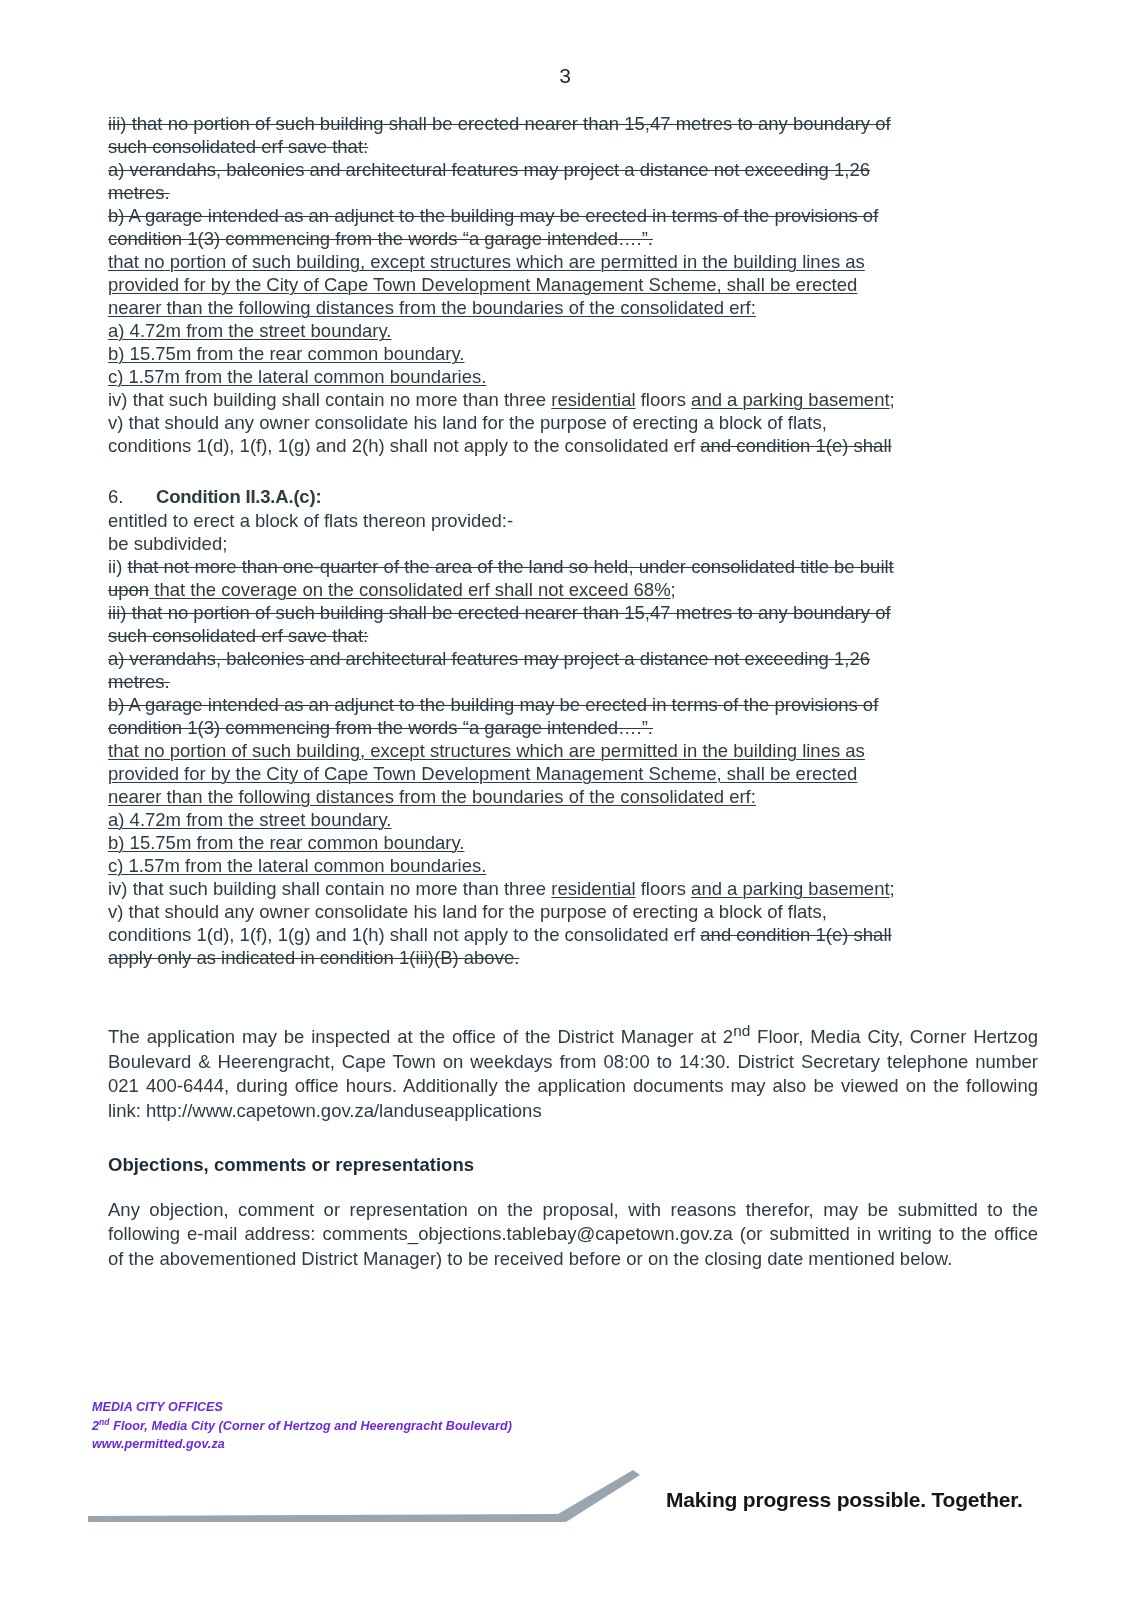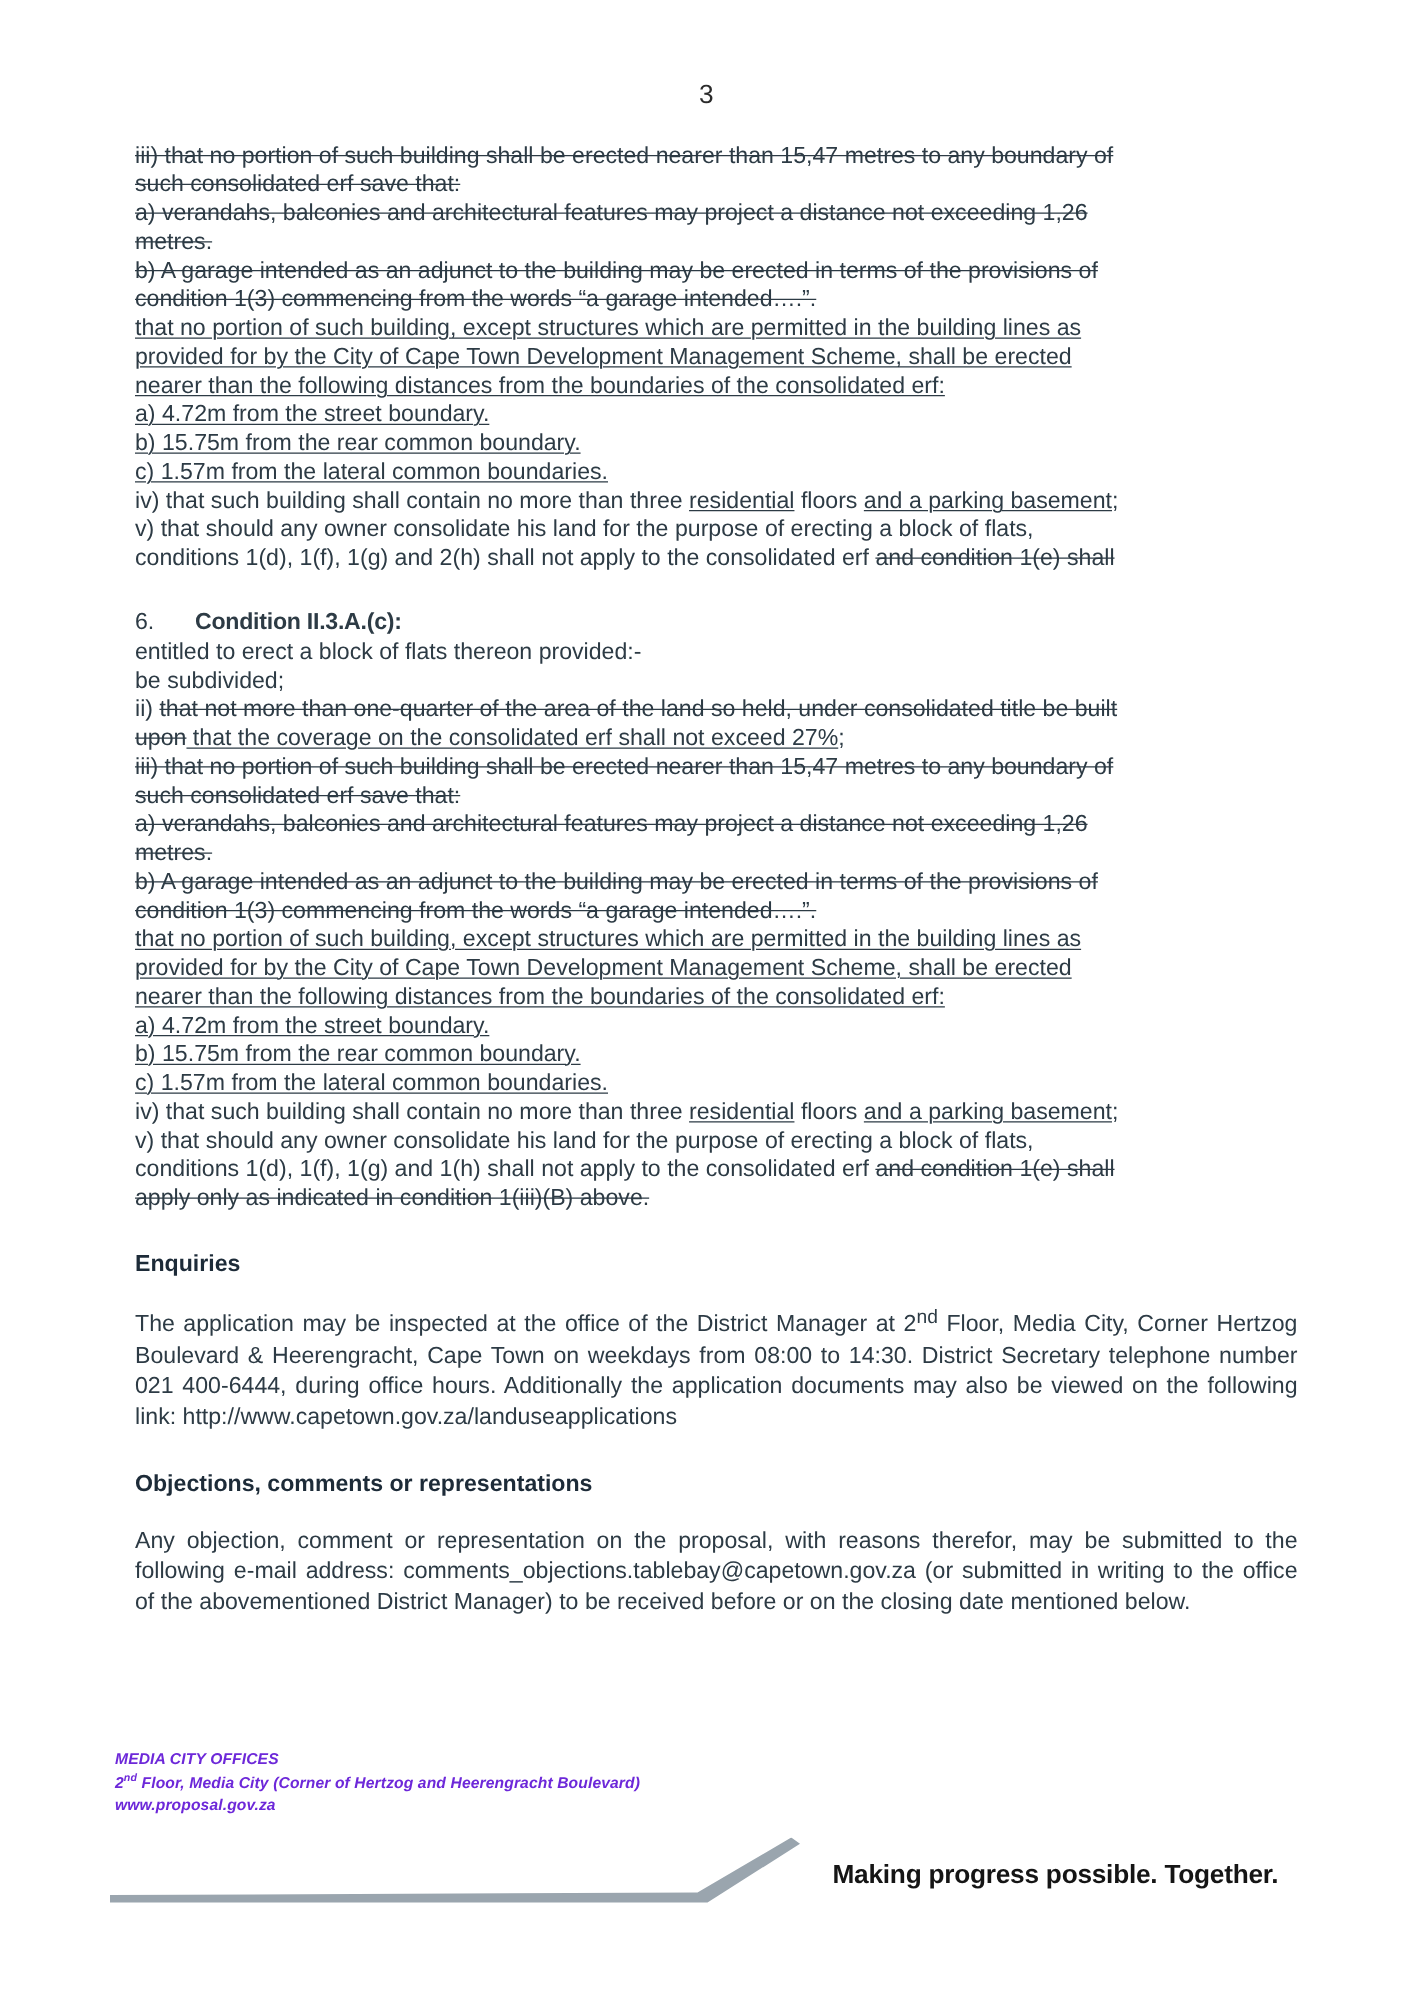--- a/index.html
+++ b/index.html
@@ -168,21 +168,21 @@
     <div class="clause">
       <div class="clause-num">6.</div>
       <div class="clause-head">Condition II.3.A.(c):</div>
     </div>
 
     <p class="ln lvl-num">entitled to erect a block of flats thereon provided:-</p>
 
     <p class="ln lvl-num">be subdivided;</p>
 
     <p class="ln lvl-num"><span>ii) </span><span class="strike">that not more than one-quarter of the area of the land so held, under consolidated title be built</span></p>
-    <p class="ln lvl-num"><span class="strike">upon</span><span class="ins"> that the coverage on the consolidated erf shall not exceed 27%</span><span>;</span></p>
+    <p class="ln lvl-num"><span class="strike">upon</span><span class="ins"> that the coverage on the consolidated erf shall not exceed 68%</span><span>;</span></p>
 
     <div>
       <p class="ln lvl-num strike">iii) that no portion of such building shall be erected nearer than 15,47 metres to any boundary of</p>
       <p class="ln lvl-num strike">such consolidated erf save that:</p>
       <p class="ln lvl-num strike">a) verandahs, balconies and architectural features may project a distance not exceeding 1,26</p>
       <p class="ln lvl-num strike">metres.</p>
       <p class="ln lvl-num strike">b) A garage intended as an adjunct to the building may be erected in terms of the provisions of</p>
       <p class="ln lvl-num strike">condition 1(3) commencing from the words “a garage intended….”.</p>
     </div>
 
@@ -195,35 +195,34 @@
       <p class="ln lvl-sub ins">c) 1.57m from the lateral common boundaries.</p>
     </div>
 
     <p class="ln lvl-num"><span>iv) that such building shall contain no more than three </span><span class="ins">residential</span><span> floors </span><span class="ins">and a parking basement</span><span>;</span></p>
 
     <p class="ln lvl-num">v) that should any owner consolidate his land for the purpose of erecting a block of flats,</p>
     <p class="ln lvl-num"><span>conditions 1(d), 1(f), 1(g) and 1(h) shall not apply to the consolidated erf </span><span class="strike">and condition 1(e) shall</span></p>
     <p class="ln lvl-num strike">apply only as indicated in condition 1(iii)(B) above.</p>
 
     <div class="gap-lg"></div>
-    <p class="sec-head">Enquiries</p>
     <div class="gap-md"></div>
     <p class="para"><span>The application may be inspected at the office of the District Manager at 2</span><sup>nd</sup><span> Floor, Media City, Corner Hertzog Boulevard &amp; Heerengracht, Cape Town on weekdays from 08:00 to 14:30. District Secretary telephone number 021 400-6444, during office hours. Additionally the application documents may also be viewed on the following link: http://www.capetown.gov.za/landuseapplications</span></p>
 
     <div class="gap-lg"></div>
     <p class="sec-head">Objections, comments or representations</p>
     <div class="gap-md"></div>
     <p class="para">Any objection, comment or representation on the proposal, with reasons therefor, may be submitted to the following e-mail address: comments_objections.tablebay@capetown.gov.za (or submitted in writing to the office of the abovementioned District Manager) to be received before or on the closing date mentioned below.</p>
 
   </div>
 
   <div class="footer">
     <p class="footer-line">MEDIA CITY OFFICES</p>
     <p class="footer-line"><span>2</span><sup>nd</sup><span> Floor, Media City (Corner of Hertzog and Heerengracht Boulevard)</span></p>
-    <p class="footer-line">www.proposal.gov.za</p>
+    <p class="footer-line">www.permitted.gov.za</p>
   </div>
 
   <svg class="swoosh" viewBox="0 0 560 60">
     <polygon points="0,46 470,44 545,0 552,5 478,52 0,52" fill="#9aa5ae"></polygon>
   </svg>
 
   <div class="tagline">Making progress possible. Together.</div>
 
 </div>
 

